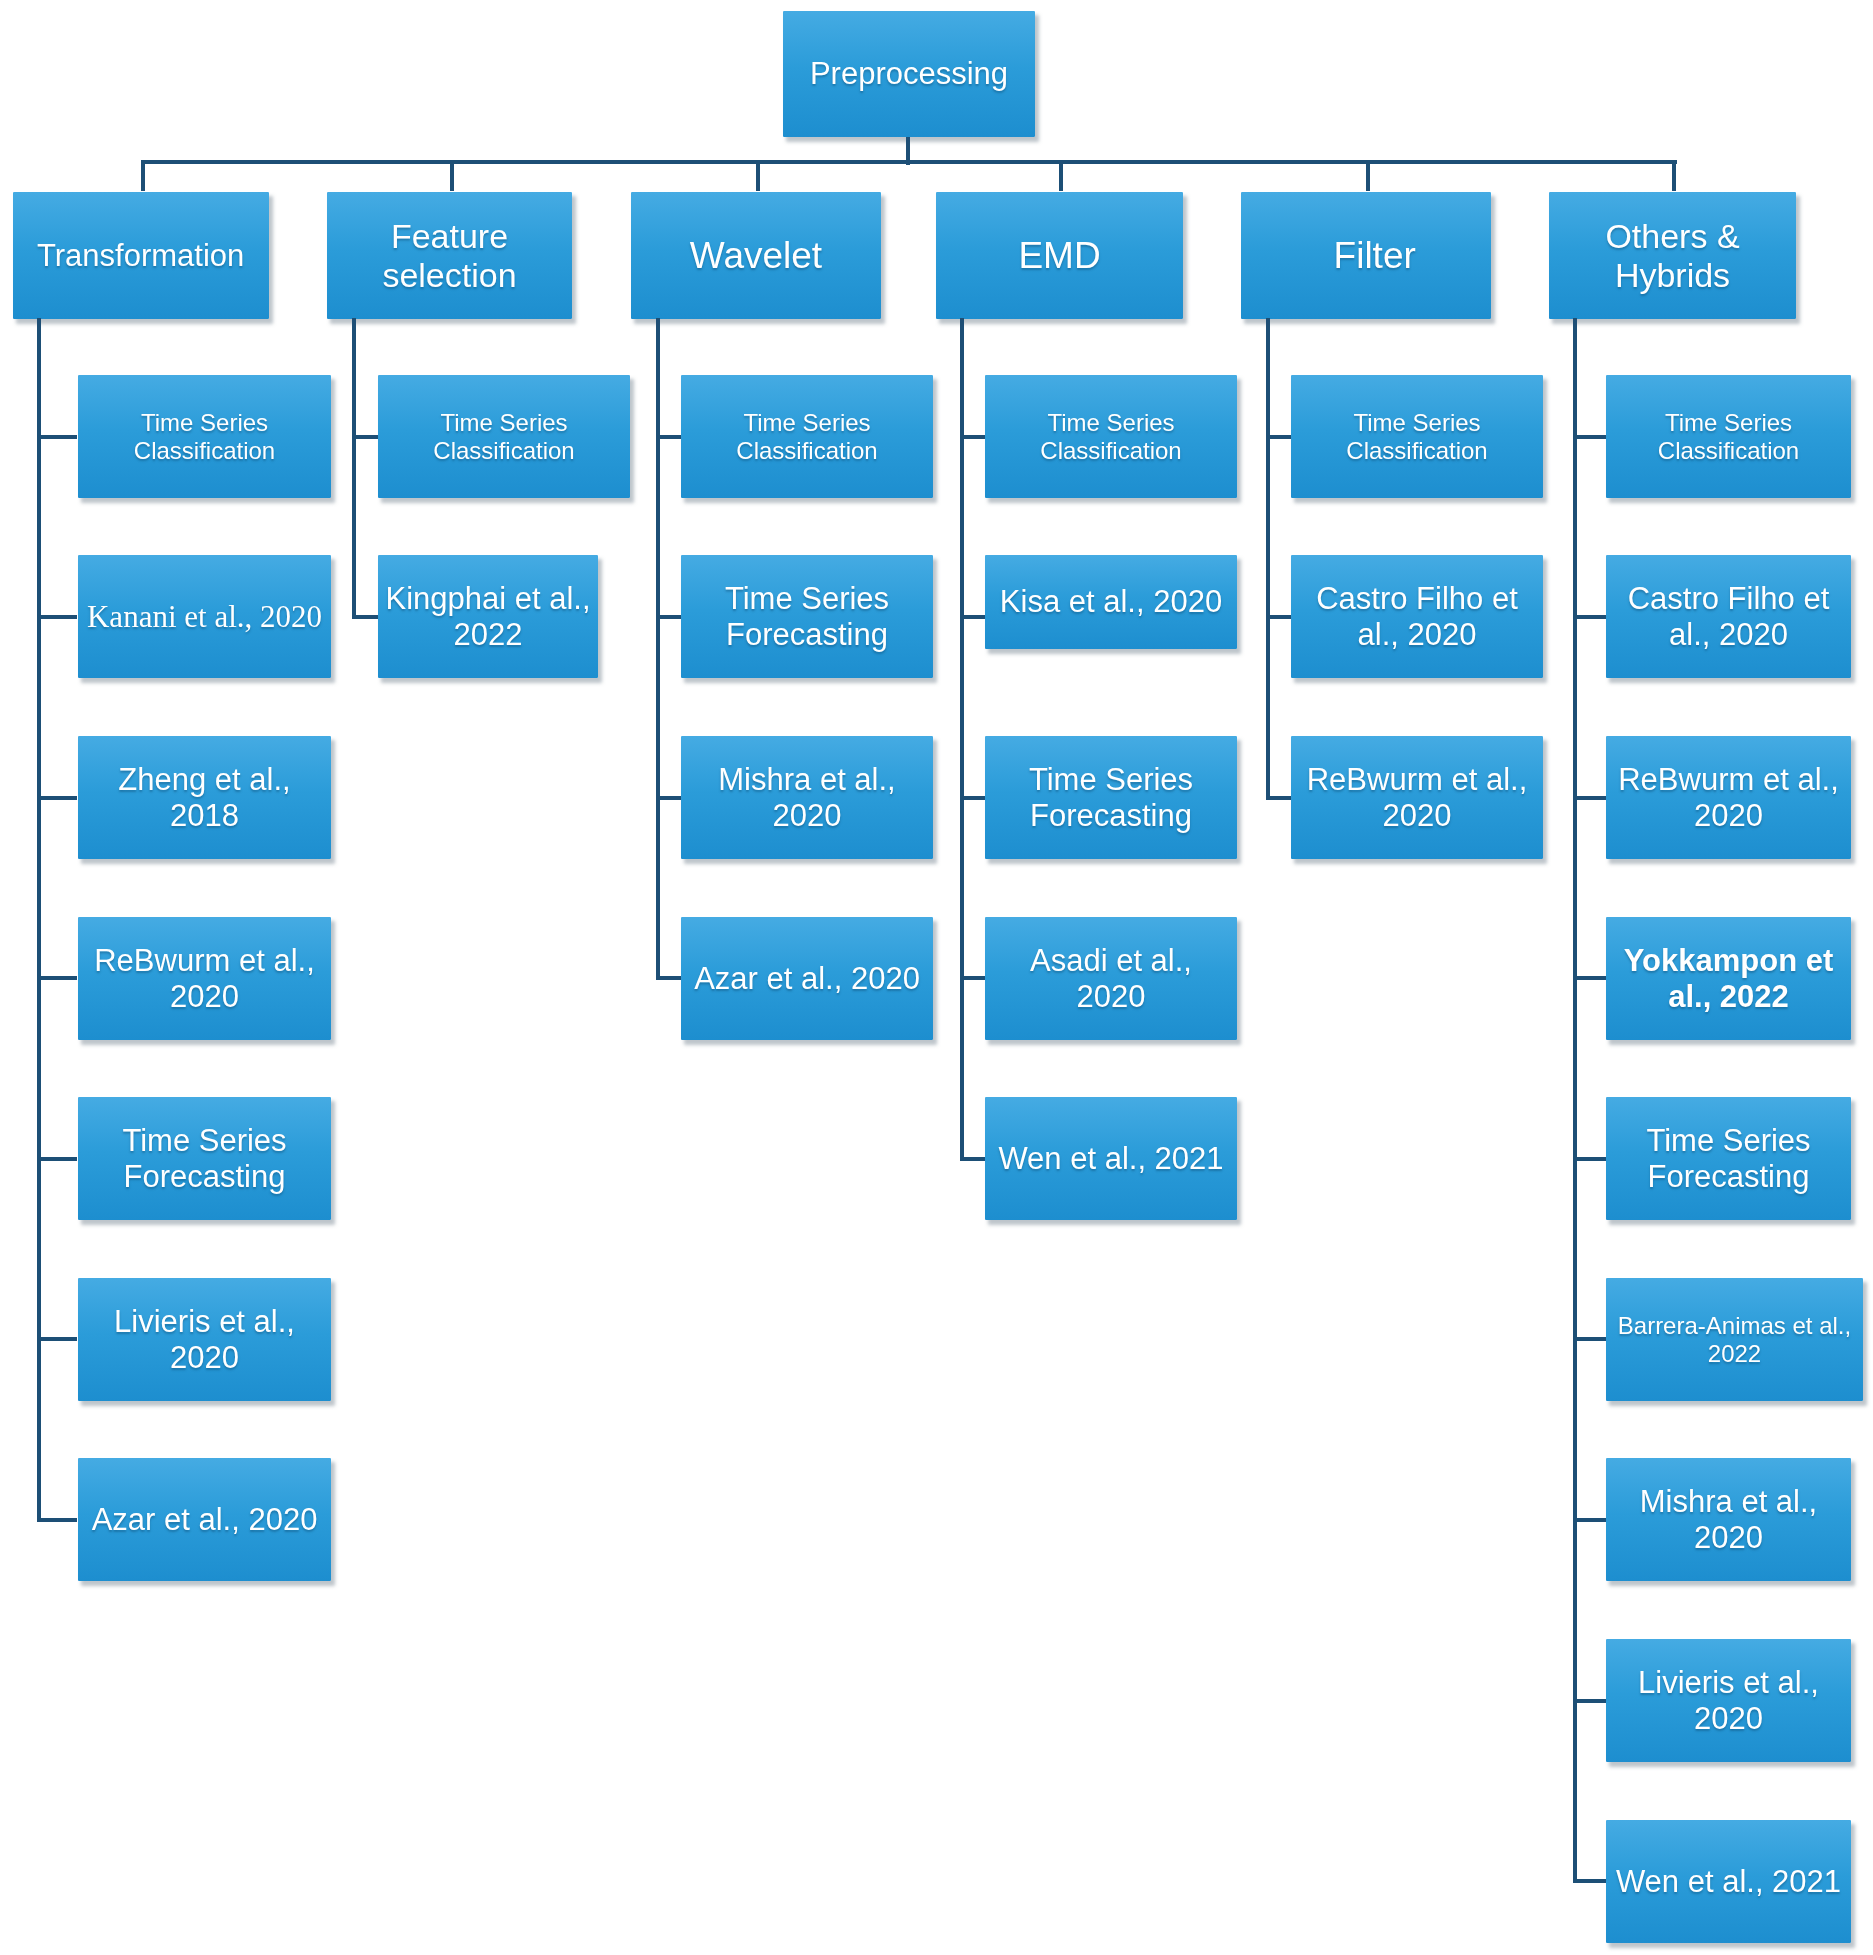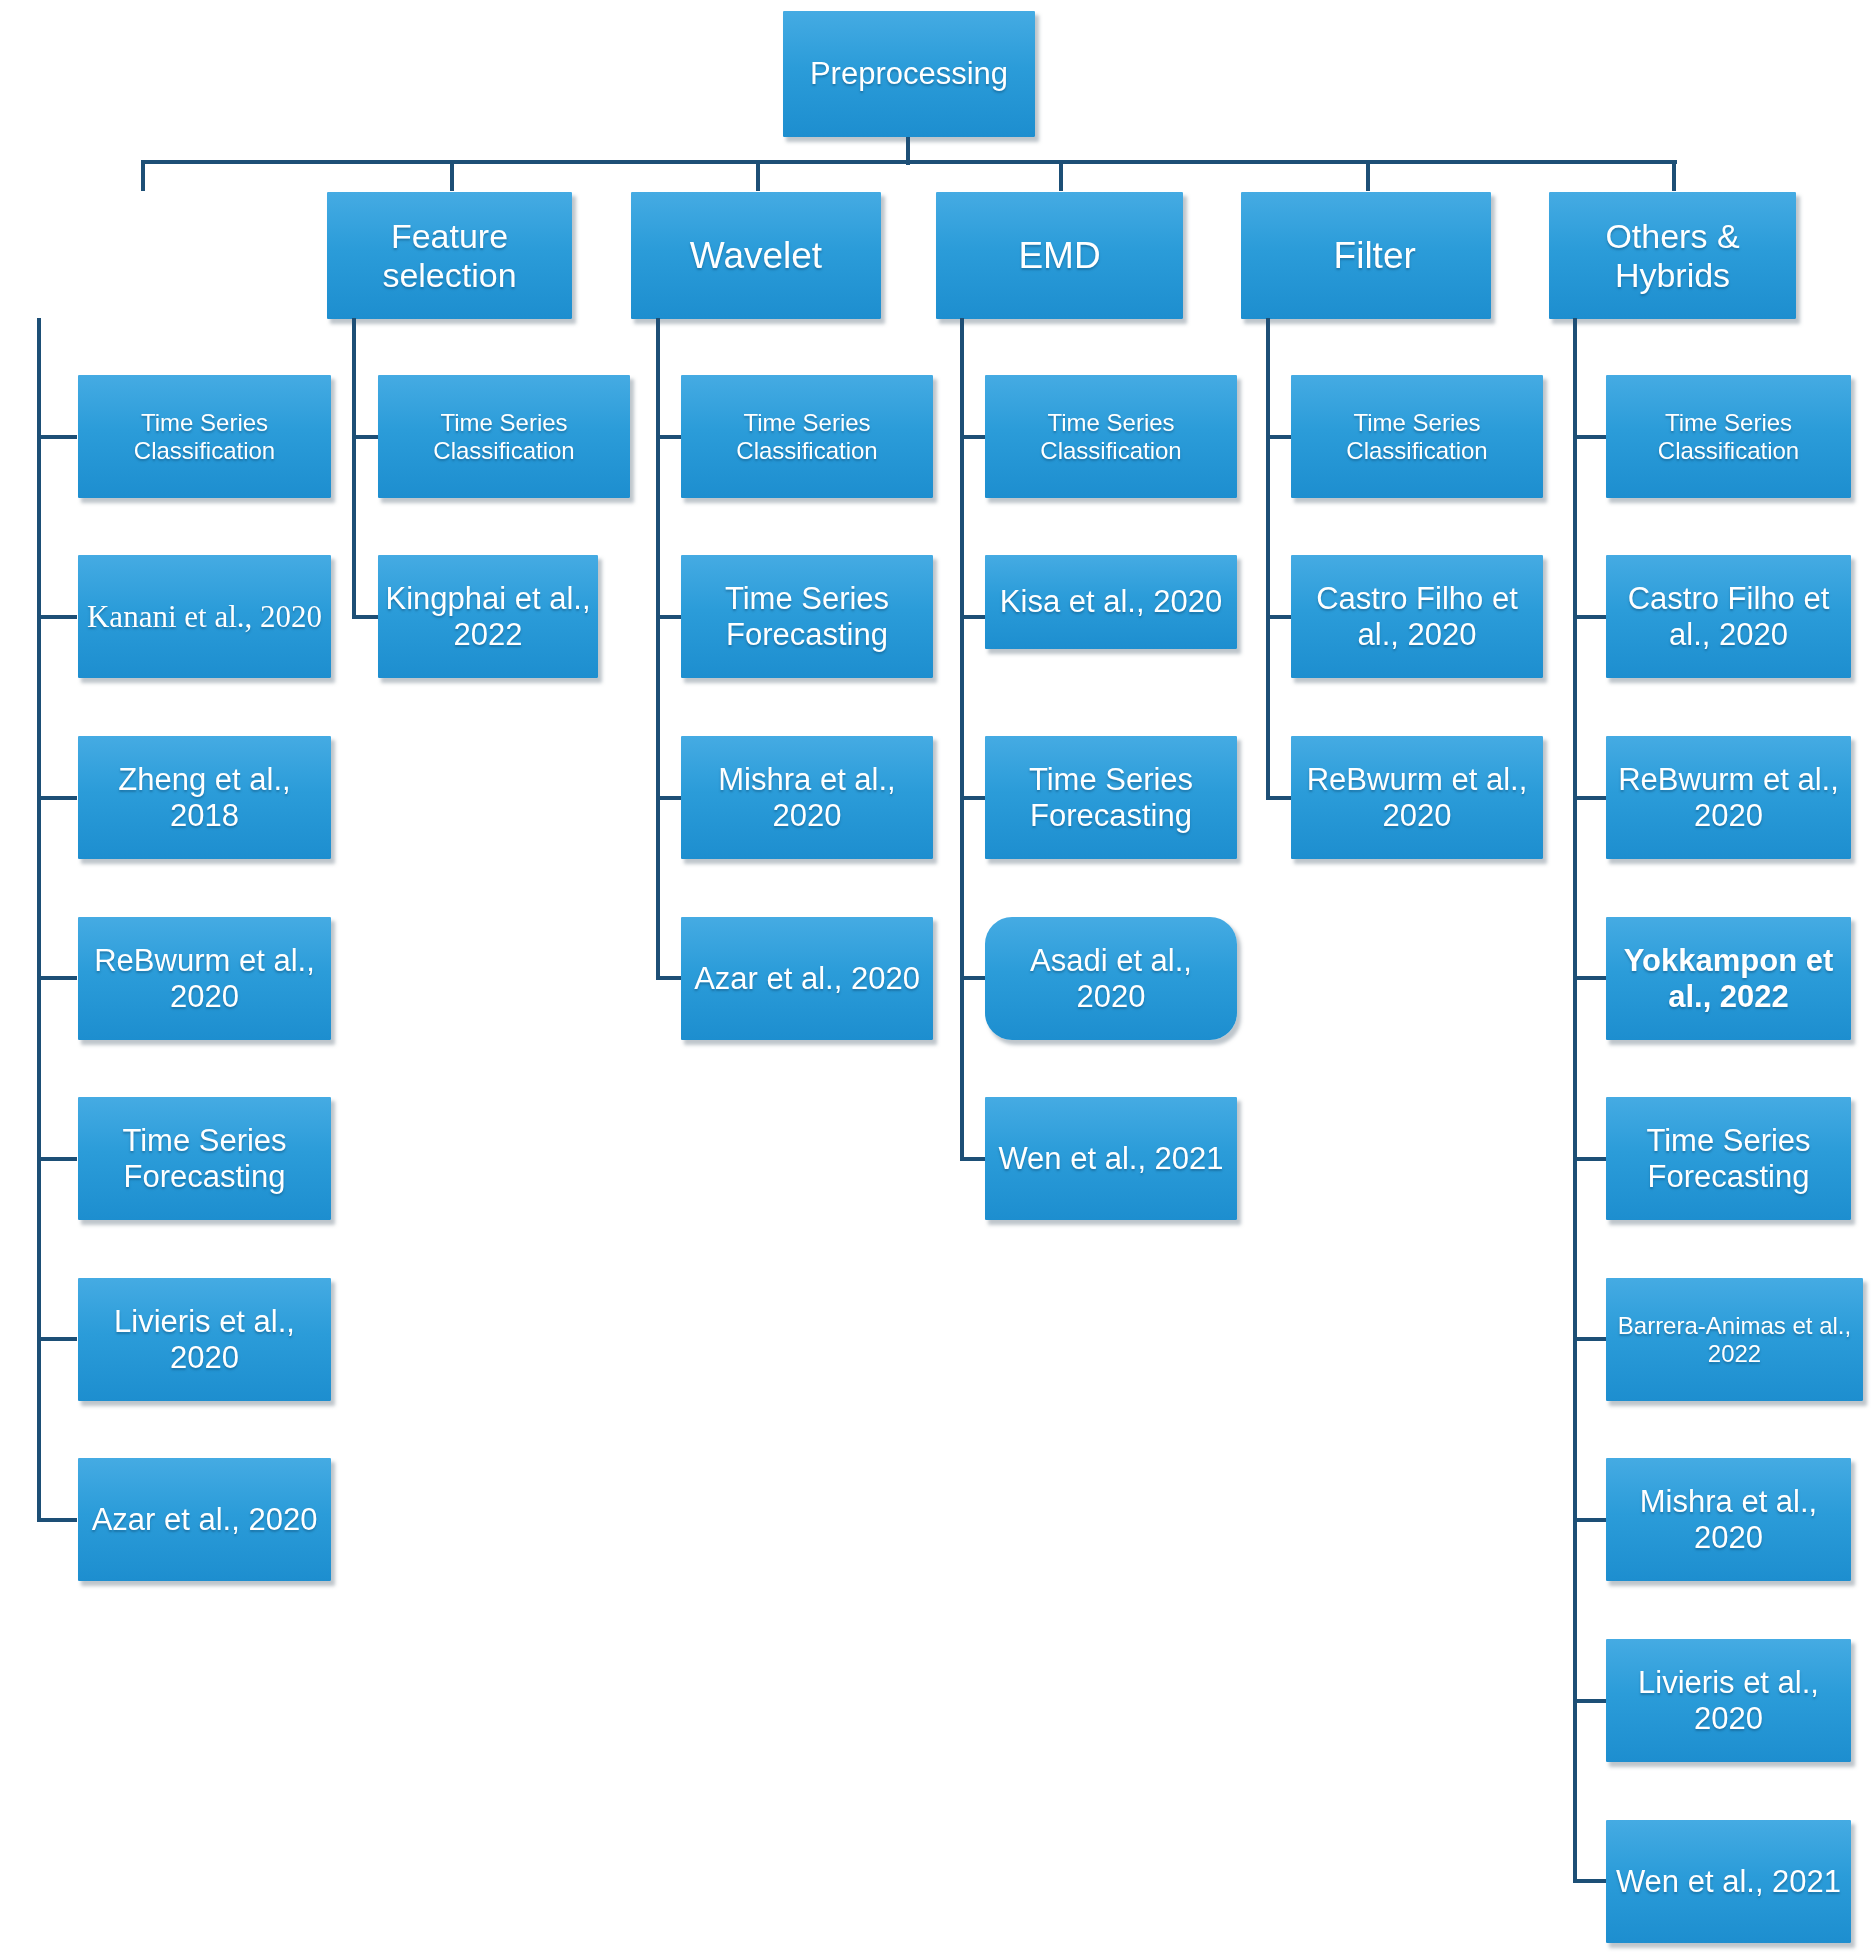--- a/index.html
+++ b/index.html
@@ -36,20 +36,21 @@
   }
 </style>
 </head>
 <body>
 
 <div id="canvas">
   <div class="box" id="root-box" style="left: 783px; top: 11px; width: 252px; height: 126px; font-size: 31px;">Preprocessing</div>
 <div class="connector" style="left: 141px; top: 160px; width: 1536px; height: 4.4px; background: rgb(29, 79, 118);"></div>
     <div class="connector" style="left: 906px; top: 137px; width: 4.4px; height: 28px; background: rgb(29, 79, 118);"></div>
     <div class="connector" style="left: 141px; top: 160px; width: 4.4px; height: 31px; background: rgb(29, 79, 118);"></div>
+    <div class="box" style="left: 12.6px; top: 192px; width: 256px; height: 127px; font-size: 31px;">Transformation</div>
     <div class="connector" style="left: 37px; top: 318px; width: 4.4px; height: 1204px; background: rgb(29, 79, 118);"></div>
     <div class="connector" style="left: 37px; top: 435px; width: 40px; height: 4.4px; background: rgb(29, 79, 118);"></div>
     <div class="box" style="left: 78px; top: 375px; width: 253px; height: 123px; font-size: 24px;">Time Series Classification</div>
     <div class="connector" style="left: 37px; top: 615px; width: 40px; height: 4.4px; background: rgb(29, 79, 118);"></div>
     <div class="box" style="left: 78px; top: 555px; width: 253px; height: 123px; font-size: 31px; font-family: Liberation Serif, serif;">Kanani et al., 2020</div>
     <div class="connector" style="left: 37px; top: 796px; width: 40px; height: 4.4px; background: rgb(29, 79, 118);"></div>
     <div class="box" style="left: 78px; top: 736px; width: 253px; height: 123px; font-size: 31px;">Zheng et al., 2018</div>
     <div class="connector" style="left: 37px; top: 976px; width: 40px; height: 4.4px; background: rgb(29, 79, 118);"></div>
     <div class="box" style="left: 78px; top: 917px; width: 253px; height: 123px; font-size: 31px;">ReBwurm et al., 2020</div>
     <div class="connector" style="left: 37px; top: 1157px; width: 40px; height: 4.4px; background: rgb(29, 79, 118);"></div>
@@ -79,21 +80,21 @@
     <div class="connector" style="left: 1059px; top: 160px; width: 4.4px; height: 31px; background: rgb(29, 79, 118);"></div>
     <div class="box" style="left: 936px; top: 192px; width: 247px; height: 127px; font-size: 37px;">EMD</div>
     <div class="connector" style="left: 960px; top: 318px; width: 4.4px; height: 843px; background: rgb(29, 79, 118);"></div>
     <div class="connector" style="left: 960px; top: 435px; width: 24.6px; height: 4.4px; background: rgb(29, 79, 118);"></div>
     <div class="box" style="left: 985px; top: 375px; width: 252px; height: 123px; font-size: 24px;">Time Series Classification</div>
     <div class="connector" style="left: 960px; top: 615px; width: 24.6px; height: 4.4px; background: rgb(29, 79, 118);"></div>
     <div class="box" style="left: 985px; top: 555px; width: 252px; height: 94px; font-size: 31px;">Kisa et al., 2020</div>
     <div class="connector" style="left: 960px; top: 796px; width: 24.6px; height: 4.4px; background: rgb(29, 79, 118);"></div>
     <div class="box" style="left: 985px; top: 736px; width: 252px; height: 123px; font-size: 31px;">Time Series Forecasting</div>
     <div class="connector" style="left: 960px; top: 976px; width: 24.6px; height: 4.4px; background: rgb(29, 79, 118);"></div>
-    <div class="box" style="left: 985px; top: 917px; width: 252px; height: 123px; font-size: 31px; border-radius: 27px;">Asadi et al., 2020</div>
+    <div class="box" style="left: 985px; top: 917px; width: 252px; height: 123px; font-size: 31px;">Asadi et al., 2020</div>
     <div class="connector" style="left: 960px; top: 1157px; width: 24.6px; height: 4.4px; background: rgb(29, 79, 118);"></div>
     <div class="box" style="left: 985px; top: 1097px; width: 252px; height: 123px; font-size: 31px;">Wen et al., 2021</div>
     <div class="connector" style="left: 1366px; top: 160px; width: 4.4px; height: 31px; background: rgb(29, 79, 118);"></div>
     <div class="box" style="left: 1241px; top: 192px; width: 250px; height: 127px; font-size: 37px; padding-left: 24px;">Filter</div>
     <div class="connector" style="left: 1266px; top: 318px; width: 4.4px; height: 482px; background: rgb(29, 79, 118);"></div>
     <div class="connector" style="left: 1266px; top: 435px; width: 26px; height: 4.4px; background: rgb(29, 79, 118);"></div>
     <div class="box" style="left: 1291px; top: 375px; width: 252px; height: 123px; font-size: 24px;">Time Series Classification</div>
     <div class="connector" style="left: 1266px; top: 615px; width: 26px; height: 4.4px; background: rgb(29, 79, 118);"></div>
     <div class="box" style="left: 1291px; top: 555px; width: 252px; height: 123px; font-size: 31px;">Castro Filho et al., 2020</div>
     <div class="connector" style="left: 1266px; top: 796px; width: 26px; height: 4.4px; background: rgb(29, 79, 118);"></div>

